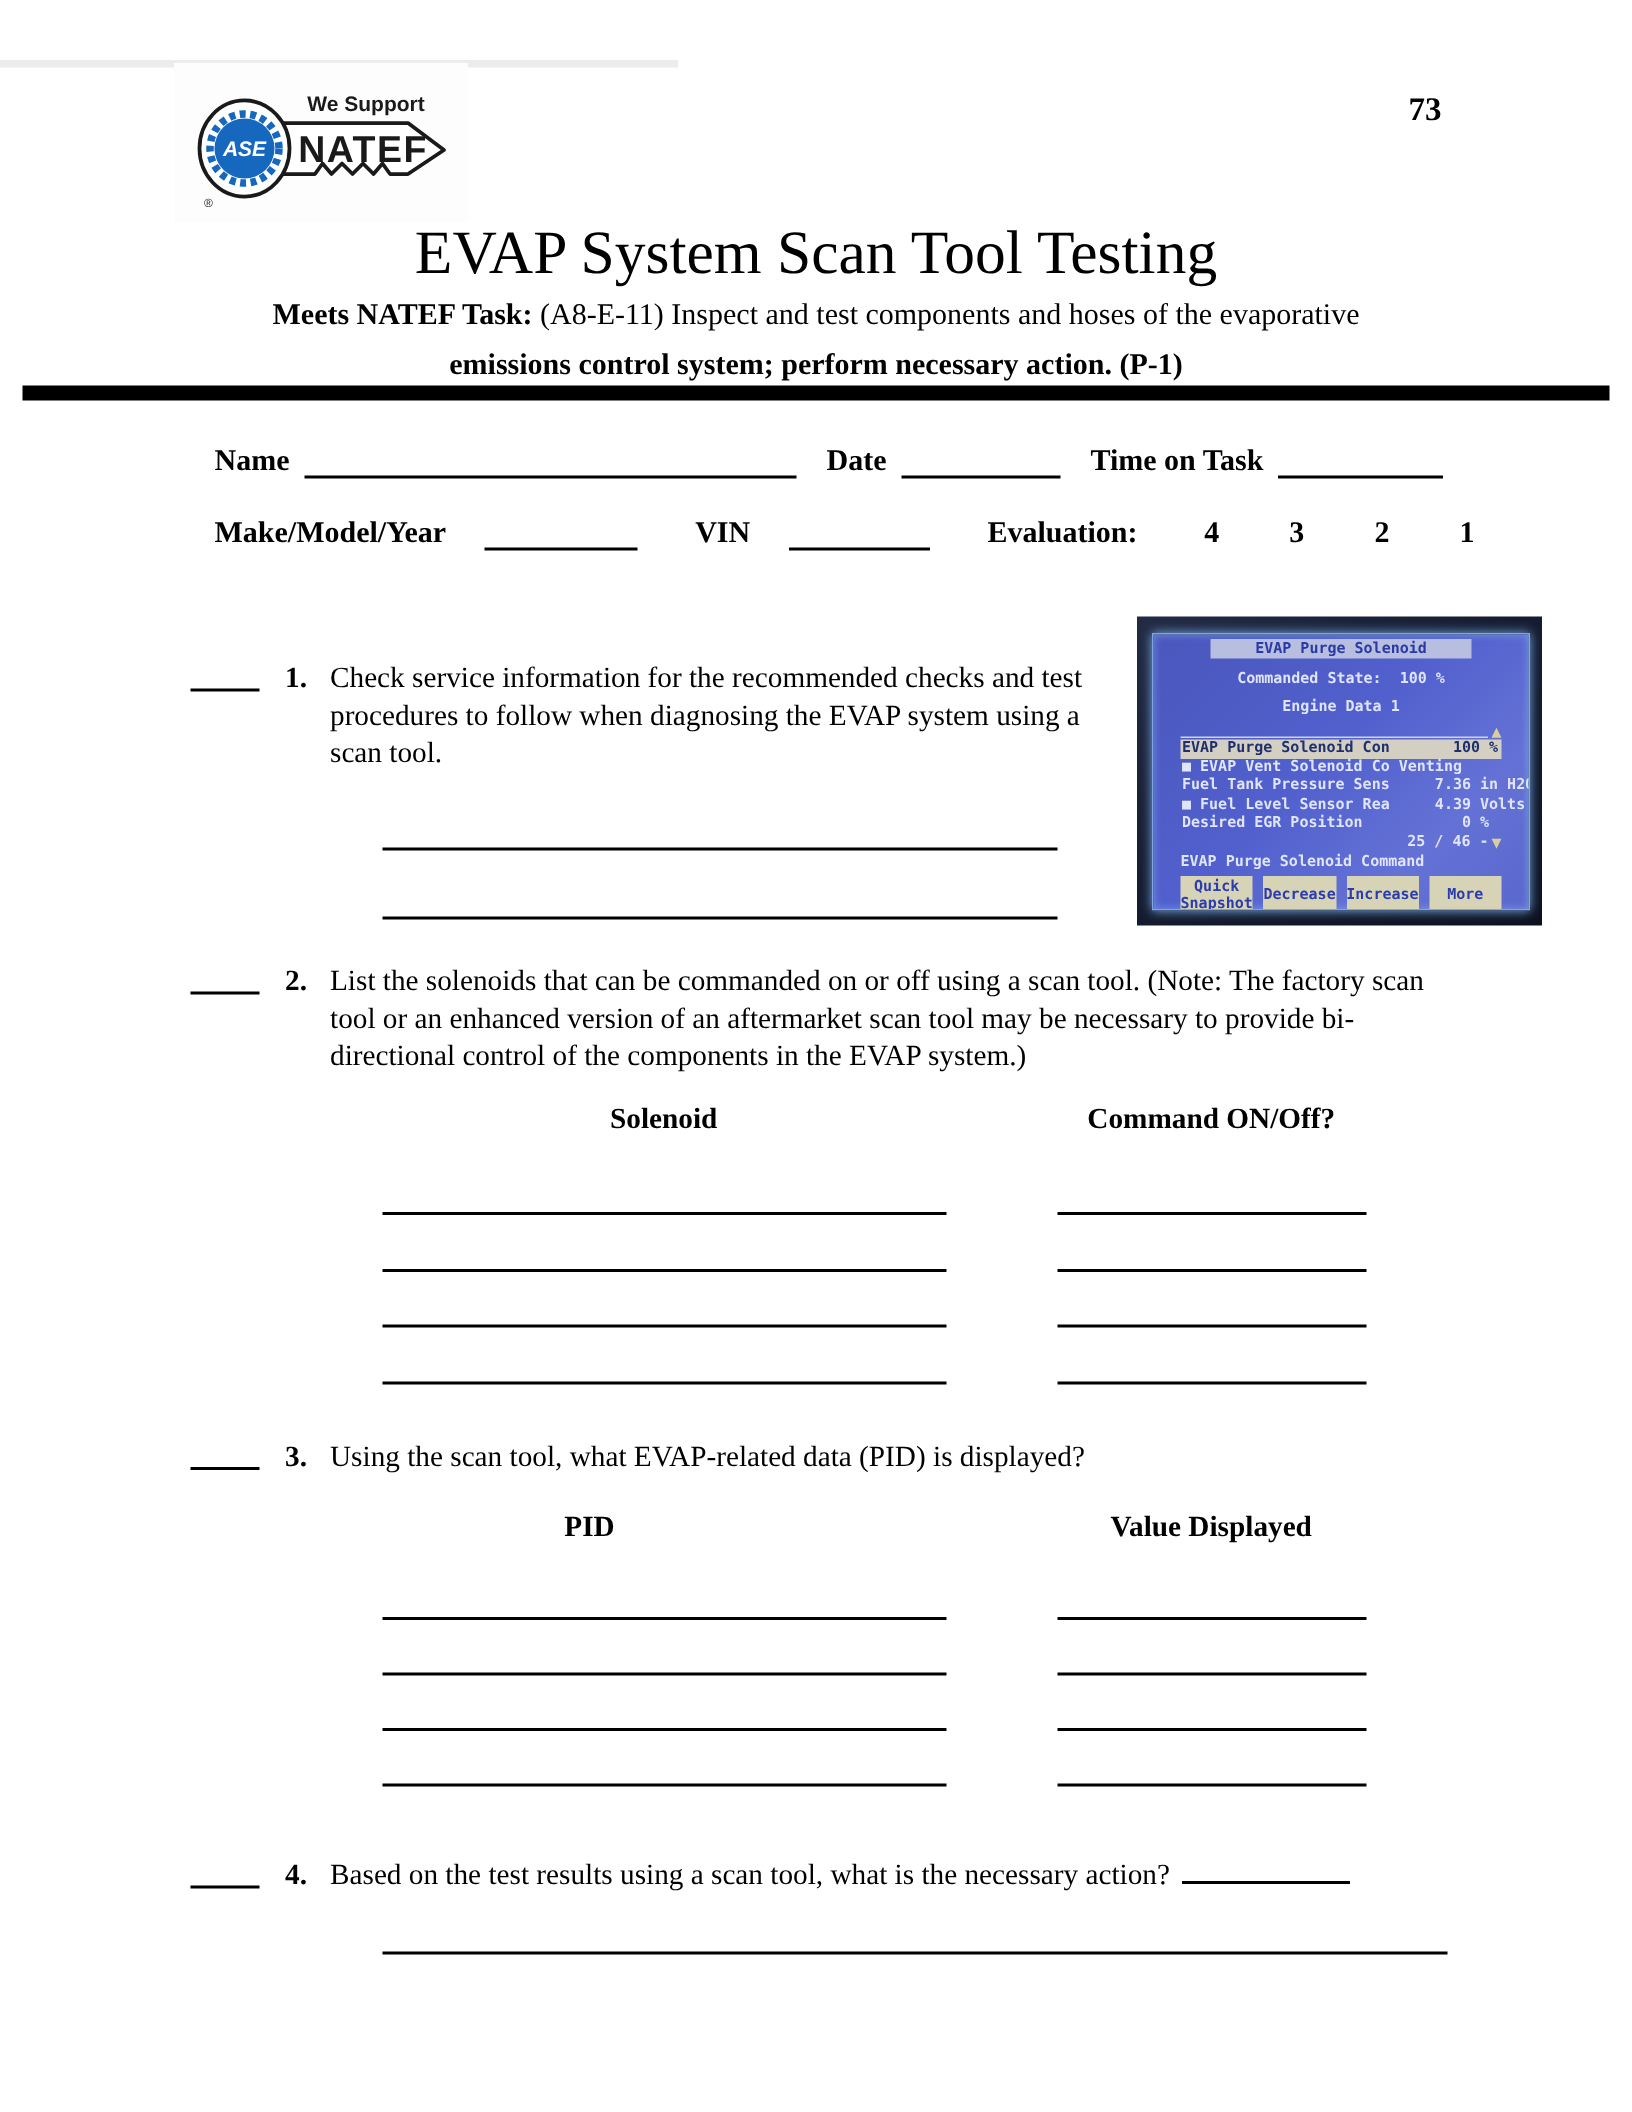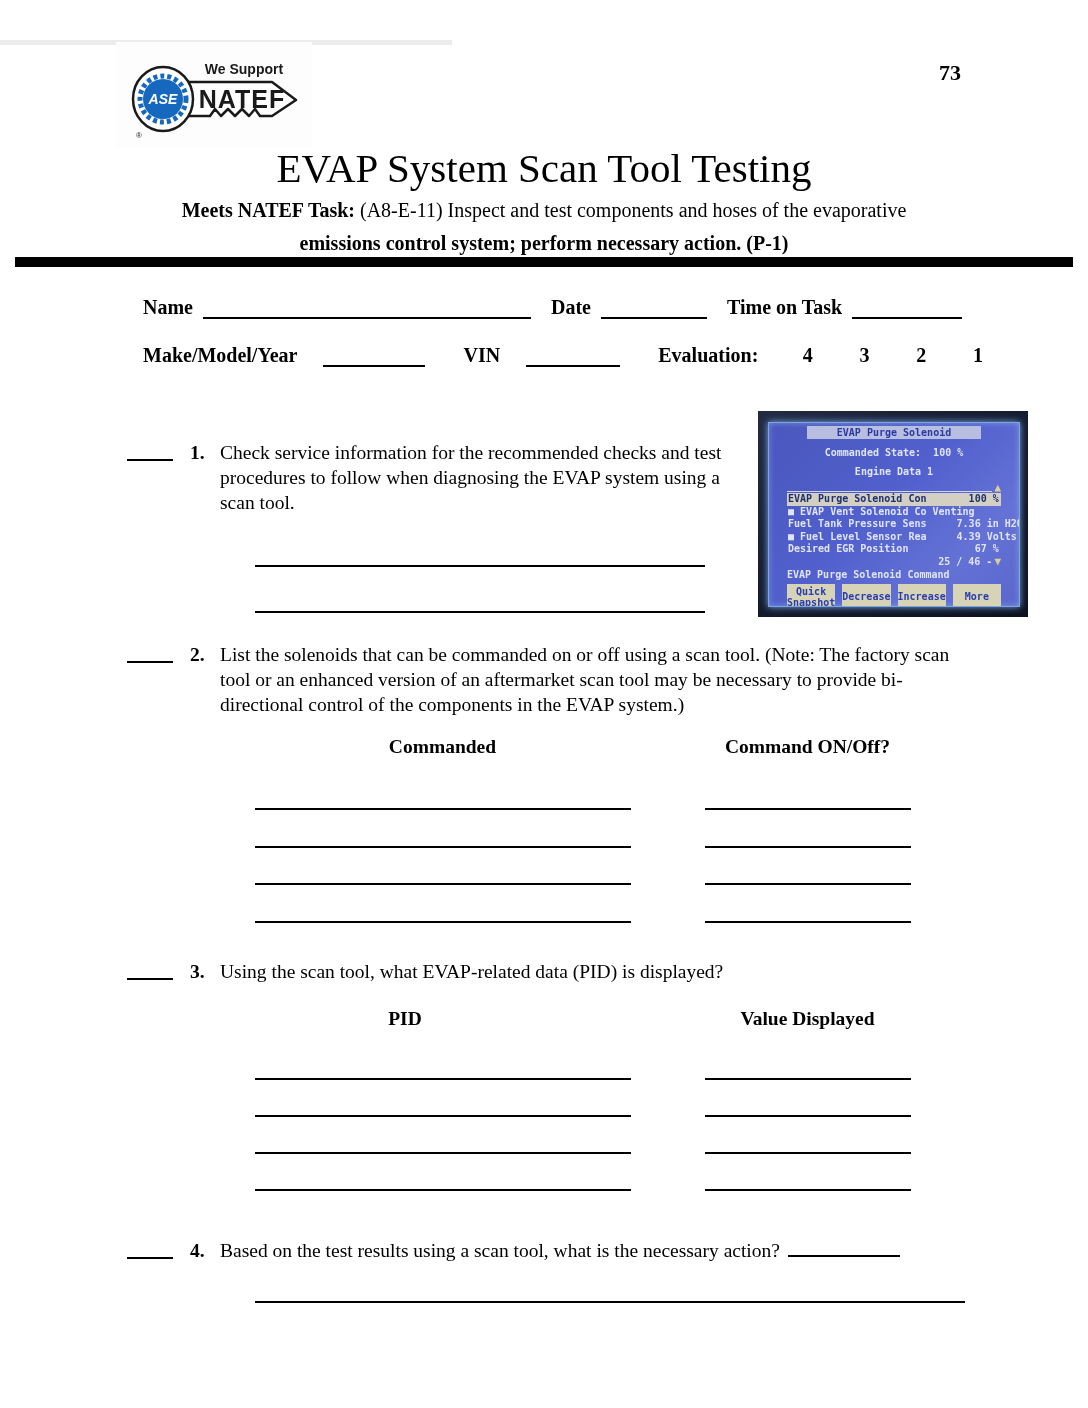--- a/index.html
+++ b/index.html
@@ -138,57 +138,57 @@
       <div class="st-center">Commanded State:  100 %</div>
       <div class="st-center">Engine Data 1</div>
       <div class="st-scroll">
         <span class="line"></span>
           <span class="arrow">▲</span>
       </div>
       <div class="st-row hl">EVAP Purge Solenoid Con       100 %</div>
       <div class="st-row">■ EVAP Vent Solenoid Co Venting</div>
       <div class="st-row">Fuel Tank Pressure Sens     7.36 in H2O</div>
       <div class="st-row">■ Fuel Level Sensor Rea     4.39 Volts</div>
-      <div class="st-row">Desired EGR Position           67 %</div>
+      <div class="st-row">Desired EGR Position           0 %</div>
       <div class="st-page">
         <span>25 / 46 -</span>
         <span class="arrow">▼</span>
       </div>
       <div class="st-cmd">EVAP Purge Solenoid Command</div>
       <div class="st-buttons">
         <div class="st-btn">Quick Snapshot</div>
         <div class="st-btn">Decrease</div>
         <div class="st-btn">Increase</div>
         <div class="st-btn">More</div>
       </div>
     </div>
   </div>
 
   <div class="q" style="top:642px;">
     <span class="q-blank"></span>
     <span class="q-num">2.</span>
     <span class="q-text" style="width:745px;">List the solenoids that can be commanded on or off using a scan tool.  (Note:  The factory scan tool or an enhanced version of an aftermarket scan tool may be necessary to provide bi-directional control of the components in the EVAP system.)</span>
   </div>
-  <div class="col-hdr" style="left:255px;width:375px;top:736px;">Commanded</div>
+  <div class="col-hdr" style="left:255px;width:375px;top:736px;">Solenoid</div>
   <div class="col-hdr" style="left:700px;width:215px;top:736px;">Command ON/Off?</div>
   <div class="aline" style="left:255px;top:808px;width:376px;"></div>
   <div class="aline" style="left:705px;top:808px;width:206px;"></div>
   <div class="aline" style="left:255px;top:846px;width:376px;"></div>
   <div class="aline" style="left:705px;top:846px;width:206px;"></div>
   <div class="aline" style="left:255px;top:883px;width:376px;"></div>
   <div class="aline" style="left:705px;top:883px;width:206px;"></div>
   <div class="aline" style="left:255px;top:921px;width:376px;"></div>
   <div class="aline" style="left:705px;top:921px;width:206px;"></div>
 
   <div class="q" style="top:959px;">
     <span class="q-blank"></span>
     <span class="q-num">3.</span>
     <span class="q-text" style="width:700px;">Using the scan tool, what EVAP-related data (PID) is displayed?</span>
   </div>
-  <div class="col-hdr" style="left:255px;width:300px;top:1008px;text-align:center;">PID</div>
+  <div class="col-hdr" style="left:243px;width:300px;top:1008px;text-align:center;">PID</div>
   <div class="col-hdr" style="left:700px;width:215px;top:1008px;">Value Displayed</div>
   <div class="aline" style="left:255px;top:1078px;width:376px;"></div>
   <div class="aline" style="left:705px;top:1078px;width:206px;"></div>
   <div class="aline" style="left:255px;top:1115px;width:376px;"></div>
   <div class="aline" style="left:705px;top:1115px;width:206px;"></div>
   <div class="aline" style="left:255px;top:1152px;width:376px;"></div>
   <div class="aline" style="left:705px;top:1152px;width:206px;"></div>
   <div class="aline" style="left:255px;top:1189px;width:376px;"></div>
   <div class="aline" style="left:705px;top:1189px;width:206px;"></div>
 

